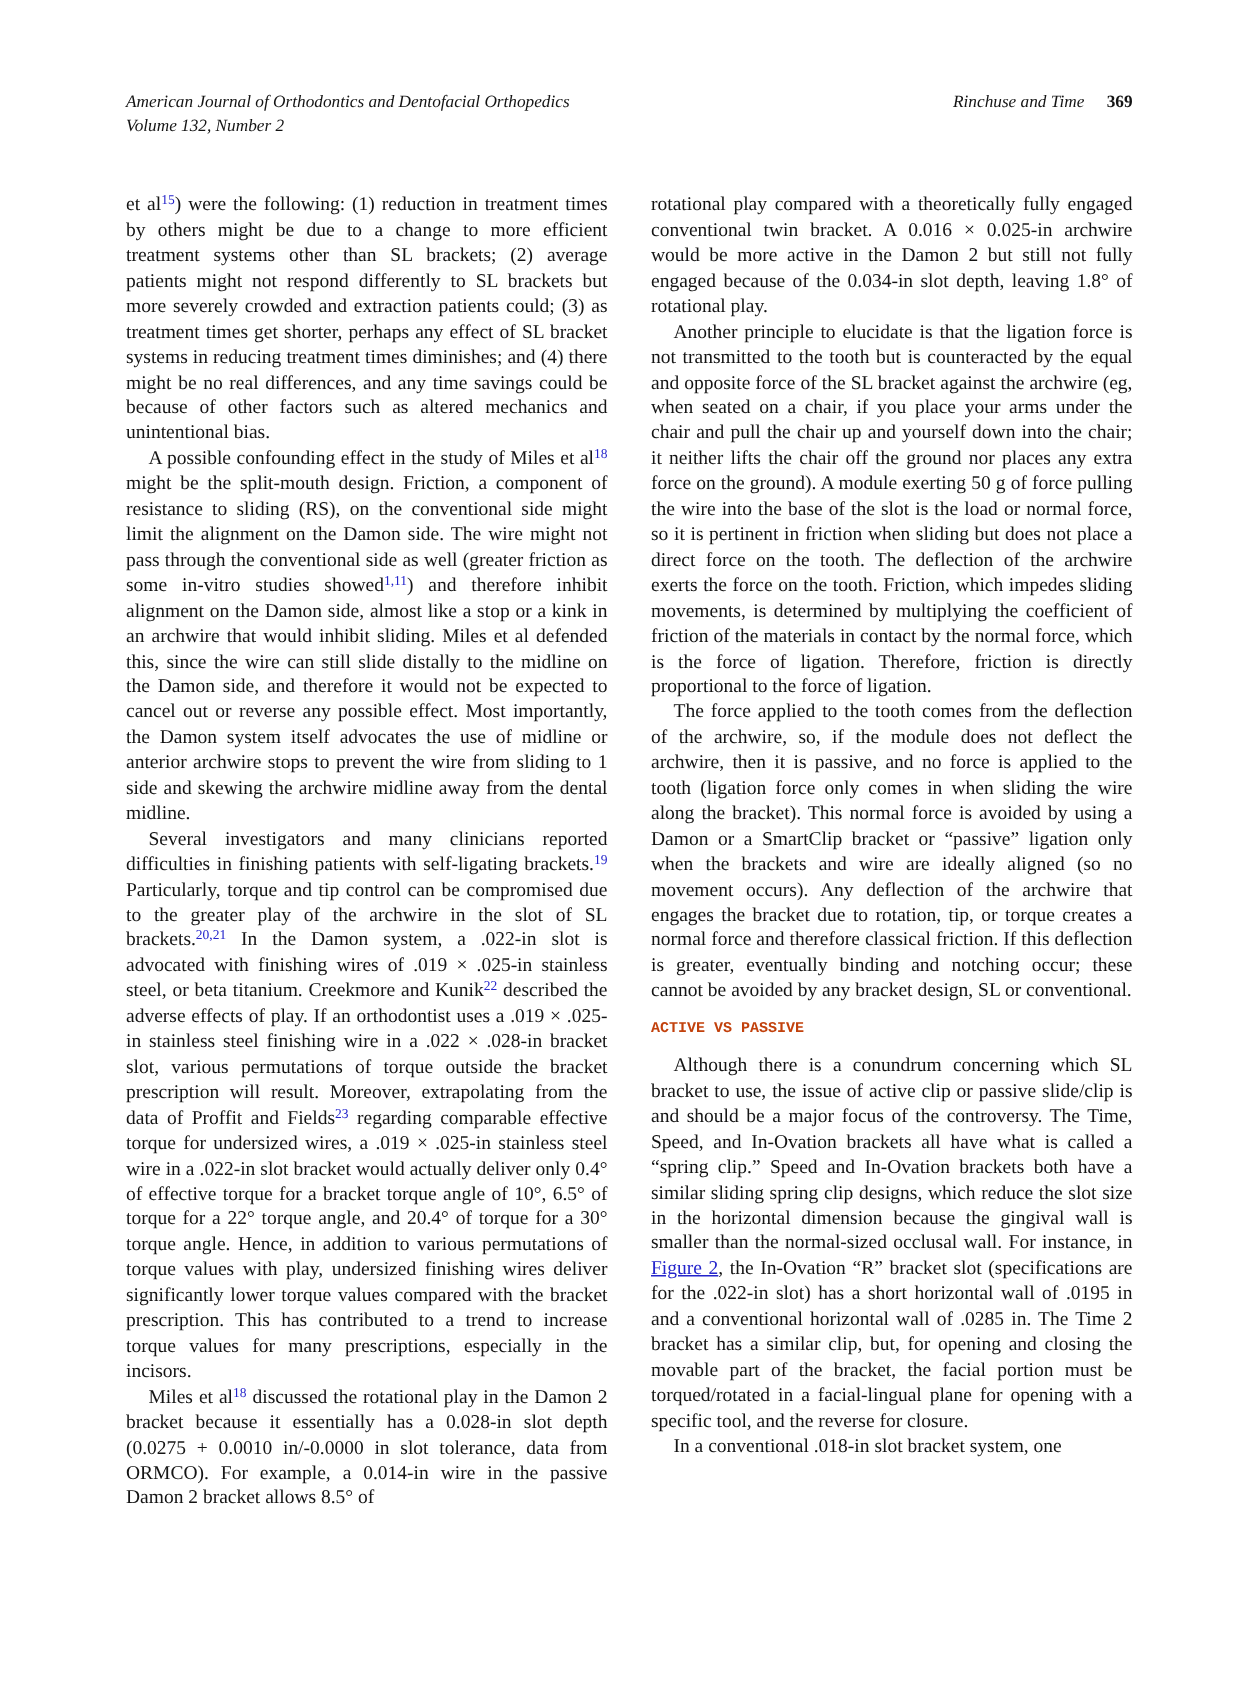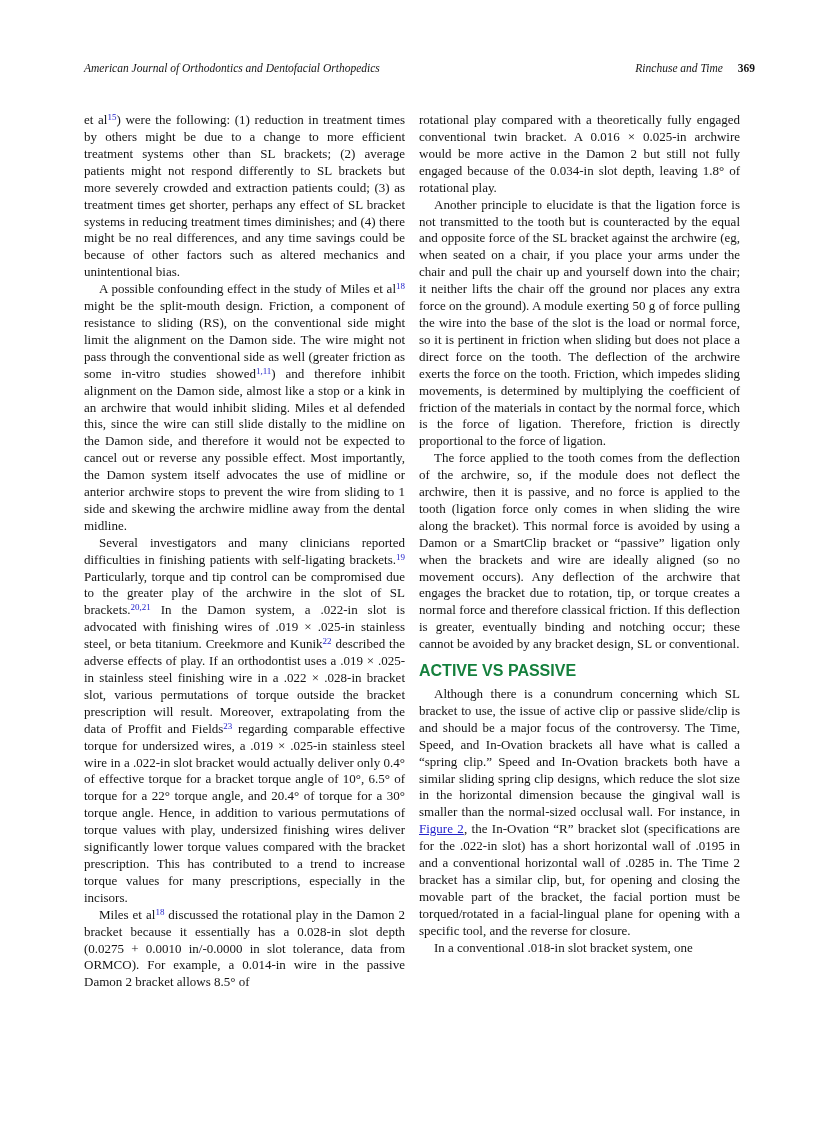--- a/index.html
+++ b/index.html
@@ -24,21 +24,21 @@
     align-items: flex-start;
     font-size: 11.5px;
     line-height: 1.4;
   }
   .header-left { font-style: italic; }
   .header-right { white-space: nowrap; }
   .authors { font-style: italic; }
   .pagenum { font-weight: bold; margin-left: 12px; }
   .columns {
     display: flex;
-    gap: 14px;
+    gap: 29px;
     margin-top: 36px;
   }
   .col {
     width: 321px;
     font-size: 13px;
     line-height: 16.9px;
     text-align: justify;
     hyphens: auto;
   }
   .col p { margin: 0; text-indent: 15px; }
@@ -52,37 +52,38 @@
     top: -4px;
     text-decoration: none;
     cursor: pointer;
   }
   .figlink {
     color: var(--link-color, #2323cb);
     cursor: pointer;
     text-decoration: underline;
   }
   h2.section {
-    font-family: Liberation Sans, sans-serif;
-    font-size: 16px;
+    font-family: Liberation Mono, monospace;
+    font-size: 10px;
     font-weight: bold;
     margin: 10px 0 6px 0;
     text-align: left;
     text-indent: 0;
-    color: #15803d;
+    color: #c2410c;
   }
 </style>
 </head>
 <body>
 
 <div class="page">
 
   <div class="header">
     <div class="header-left">
       <div>American Journal of Orthodontics and Dentofacial Orthopedics</div>
+      <div>Volume 132, Number 2</div>
     </div>
     <div class="header-right">
       <span class="authors">Rinchuse and Time</span>
       <span class="pagenum">369</span>
     </div>
   </div>
 
   <div class="columns">
     <div class="col" id="col-left">
         <p class="noindent"><span>et al</span><sup class="ref">15</sup><span>) were the following: (1) reduction in treatment times by others might be due to a change to more efficient treatment systems other than SL brackets; (2) average patients might not respond differently to SL brackets but more severely crowded and extraction patients could; (3) as treatment times get shorter, perhaps any effect of SL bracket systems in reducing treatment times diminishes; and (4) there might be no real differences, and any time savings could be because of other factors such as altered mechanics and unintentional bias.</span></p>

